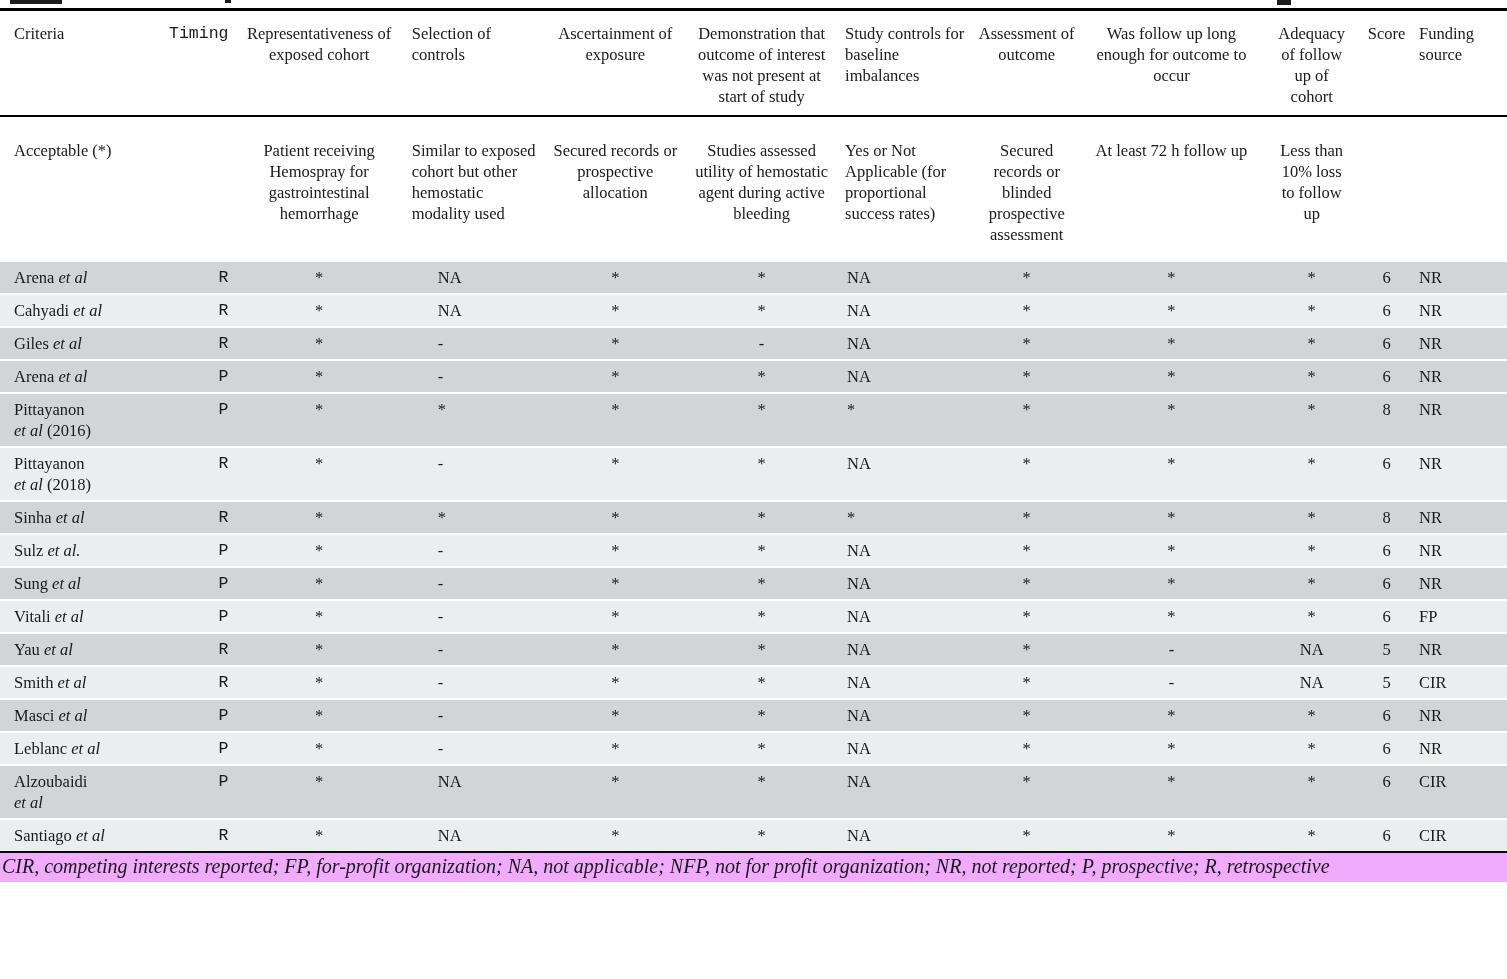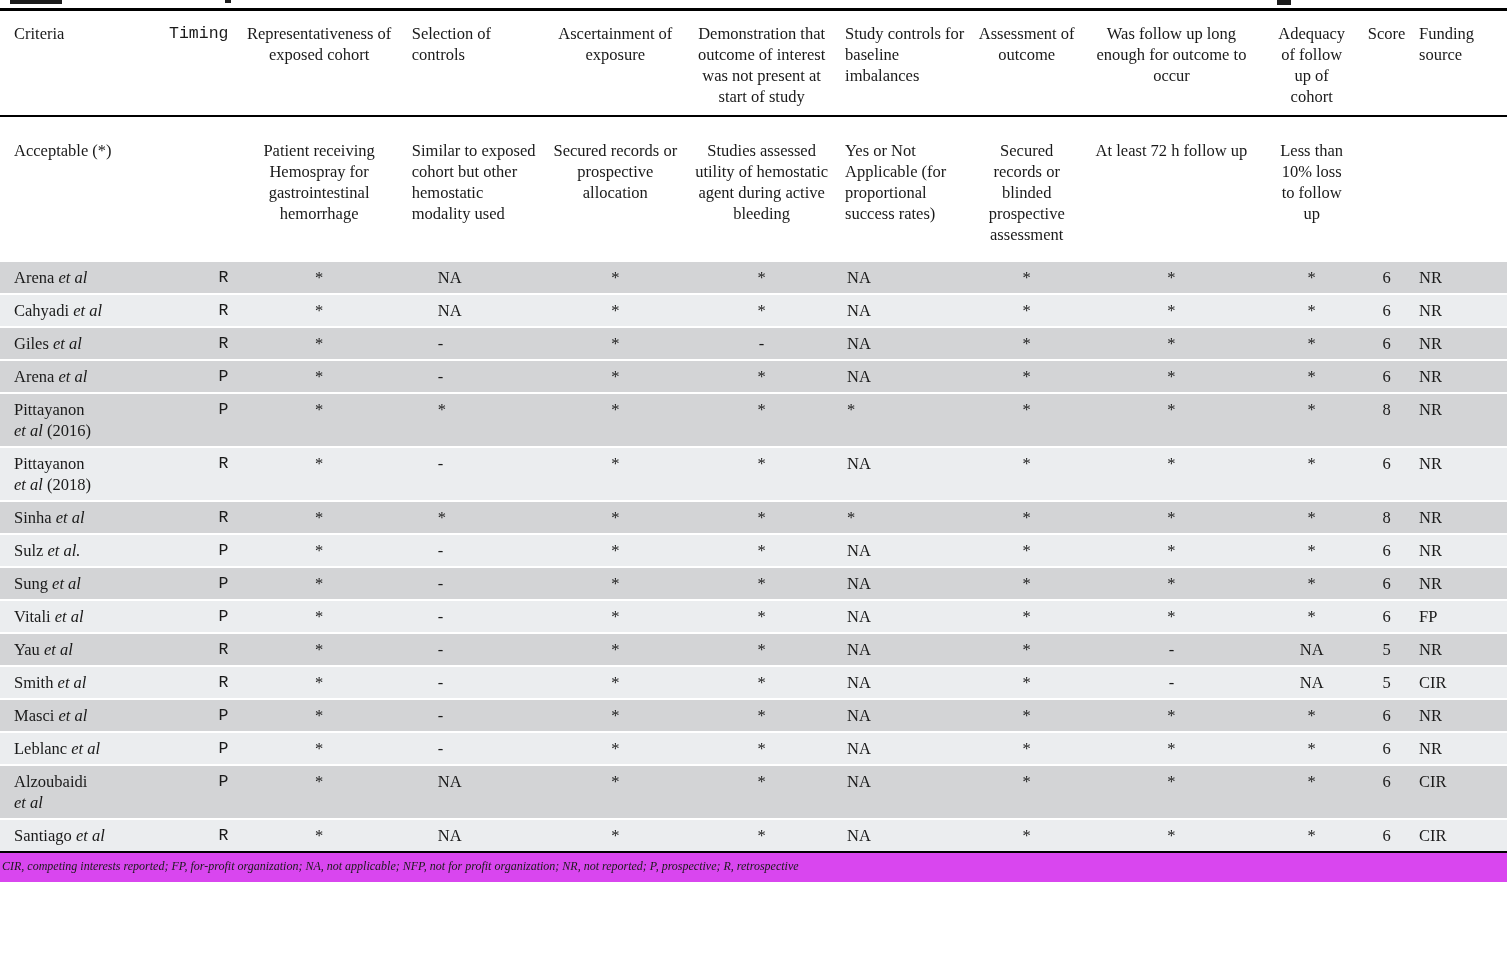--- a/index.html
+++ b/index.html
@@ -1,17 +1,17 @@
 <!DOCTYPE html>
 <html><head>
 <meta charset="utf-8">
 <style>
   html,body{margin:0;padding:0;background:#ffffff;}
   body{width:1507px;font-family:"Liberation Serif", serif;color:#1a1a1a;}
-  .page{width:1507px;position:relative;background:#d946ef;}
+  .page{width:1507px;position:relative;background:#f0abfc;}
 
   
   .caption-remnant{height:8px;position:relative;background:#fff;overflow:hidden;}
   .caption-remnant .mark{position:absolute;top:0;background:#1c1c1c;}
   .caption-remnant .m1{left:10px;width:52px;height:4px;}
   .caption-remnant .m2{left:225px;width:6px;height:3px;}
   .caption-remnant .m3{left:1277px;width:14px;height:5px;}
 
   .rule{width:100%;background:#000;}
   .top-rule{height:3px;}
@@ -33,21 +33,21 @@
   thead tr.acceptable-row td{padding-top:23px;padding-bottom:15px;}
   thead td:nth-child(10){padding-left:10px;padding-right:10px;}
 
   tbody td{border-top:2px solid #fff;}
   tbody tr.dark td{background:#d3d4d6;}
   tbody tr.light td{background:#ebedef;}
   tbody td:nth-child(4){padding-left:32px;}
   tbody td:nth-child(7){padding-left:8px;}
 
   .italic{font-style:italic;}
-  .footnote{font-style:italic;font-size:12px;padding:3px 6px 6px 2px;line-height:20px;}
+  .footnote{font-style:italic;font-size:20px;padding:3px 6px 6px 2px;line-height:20px;}
 </style>
 </head>
 <body>
 
 <div class="page">
 
   <div class="caption-remnant">
     <span class="mark m1"></span>
     <span class="mark m2"></span>
     <span class="mark m3"></span>

